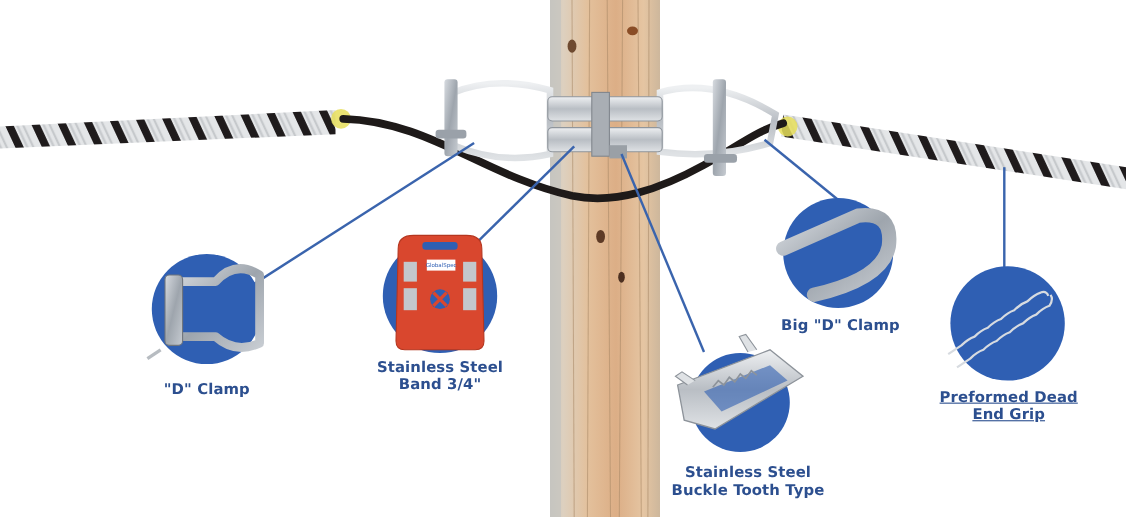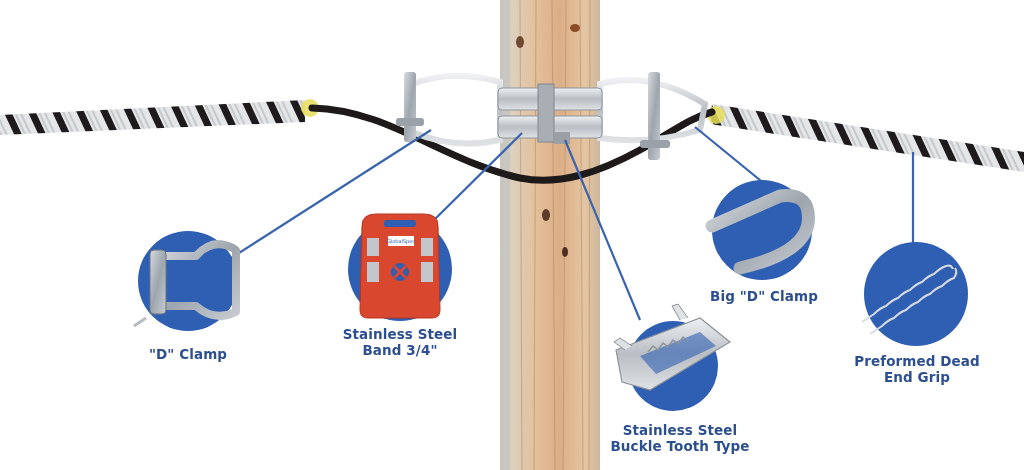--- a/index.html
+++ b/index.html
@@ -140,15 +140,15 @@
     </g>
   </svg>
 
   
   <div class="label" style="left:118px; top:346px; width:140px;">"D" Clamp</div>
   <div class="label" style="left:320px; top:326px; width:160px;">Stainless Steel
 Band 3/4"</div>
   <div class="label" style="left:590px; top:422px; width:180px;">Stainless Steel
 Buckle Tooth Type</div>
   <div class="label" style="left:694px; top:288px; width:140px;">Big "D" Clamp</div>
-  <div class="label" style="left:832px; top:353px; width:170px;">Preformed Dead
+  <div class="label" style="left:832px; top:353px; width:170px;text-decoration:underline;">Preformed Dead
 End Grip</div>
 </div>
 
 </body></html>

